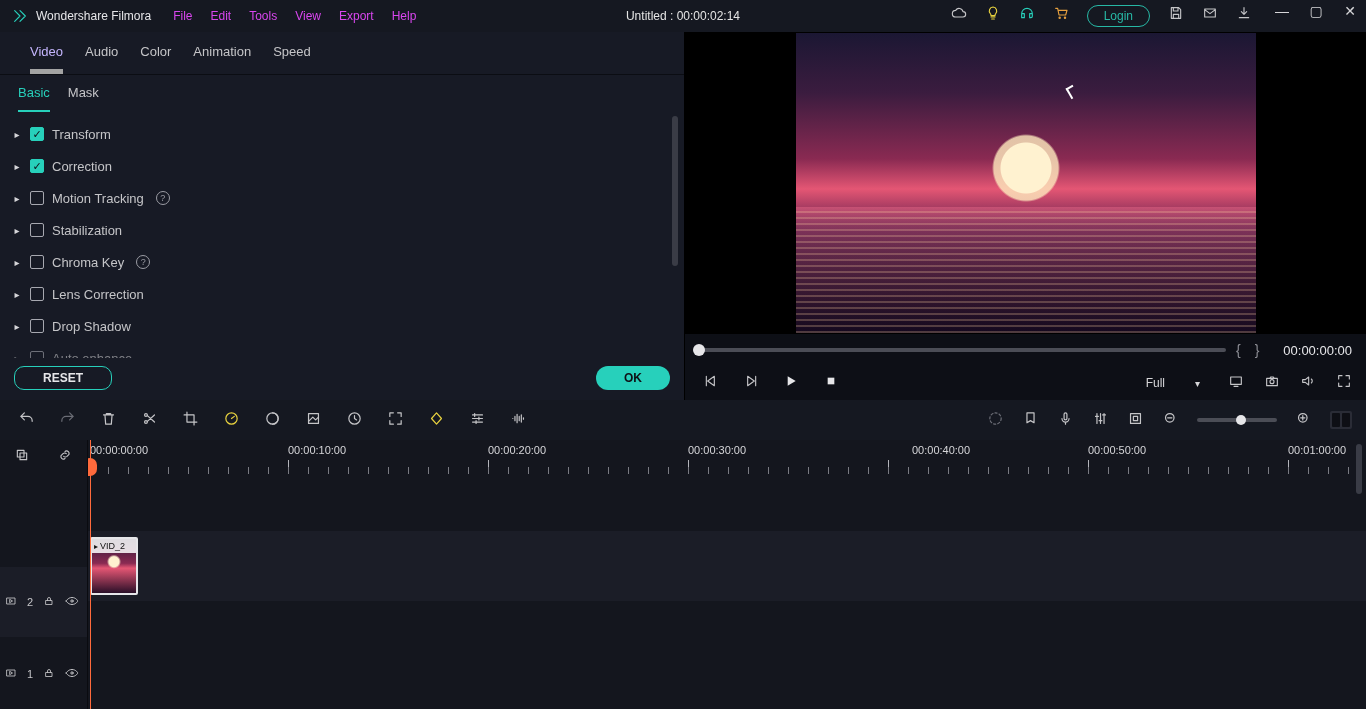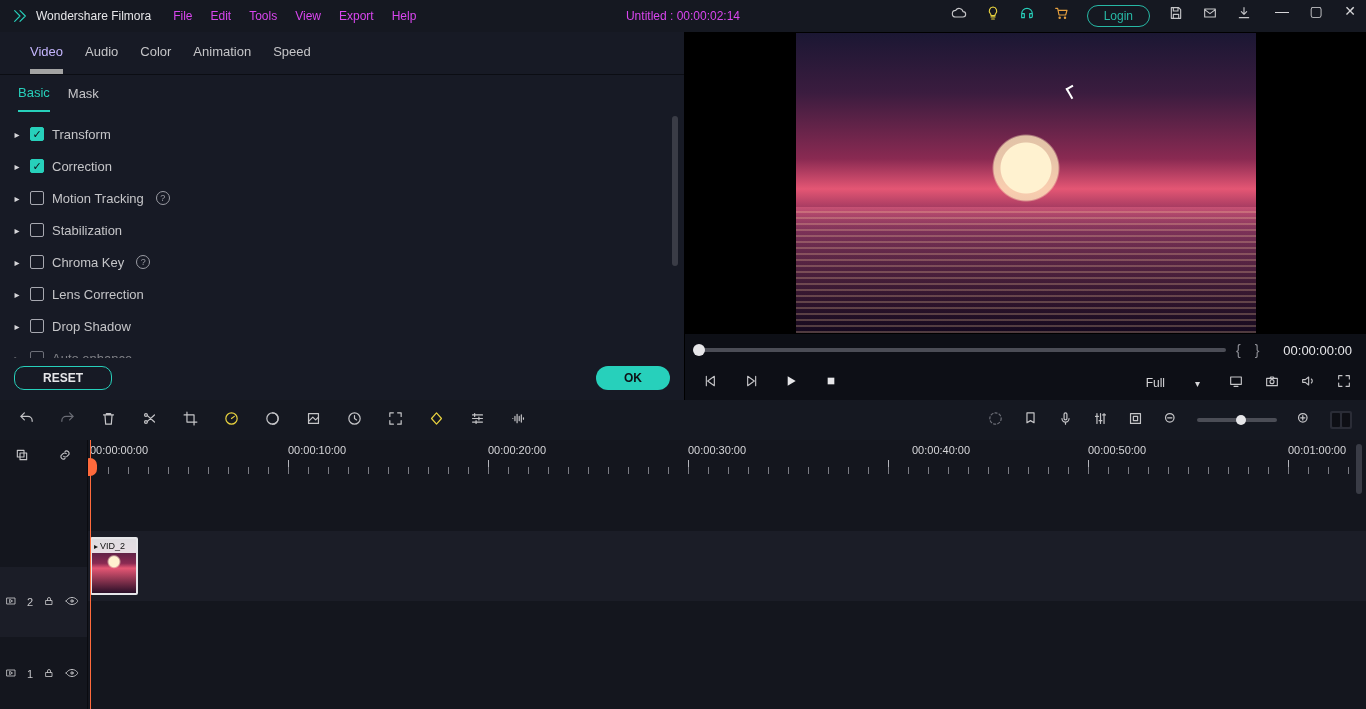--- a/index.html
+++ b/index.html
@@ -3,34 +3,34 @@
 <meta charset="utf-8">
 <style>
 * { box-sizing: border-box; margin: 0; padding: 0; font-family: -apple-system, "Segoe UI", sans-serif; }
 html, body { width: 1366px; height: 709px; background: #0e0e13; color: #c5c5c8; overflow: hidden; user-select: none; }
 
 
 .titlebar { height: 32px; background: #151821; display: flex; align-items: center; font-size: 12px; position: relative; }
 .titlebar .logo { width: 16px; height: 16px; margin: 0 8px 0 12px; }
 .titlebar .app-name { color: #e6e6e9; margin-right: 22px; }
 .titlebar .menu { display: flex; gap: 18px; color: #d946ef; }
-.titlebar .project-title { position: absolute; left: 50%; transform: translateX(-50%); color: #d946ef; }
+.titlebar .project-title { position: absolute; left: 50%; transform: translateX(-50%); color: #e5e5e5; }
 .titlebar .right { position: absolute; right: 10px; display: flex; align-items: flex-start; gap: 18px; }
 .titlebar .right svg { width: 16px; height: 16px; }
 .titlebar .login-btn { border: 1.5px solid #27b8a5; color: #27b8a5; padding: 3px 16px; border-radius: 14px; font-size: 12px; }
 .wc { display: flex; gap: 22px; margin-left: 6px; }
 .wc div { width: 12px; height: 12px; display: flex; align-items: center; justify-content: center; color: #d6d6d9; font-size: 14px; }
 
 
 .upper { height: 368px; display: flex; background: #171a25; }
 .left-panel { width: 685px; display: flex; flex-direction: column; border-right: 1px solid #000; }
 .tabs-1 { display: flex; gap: 22px; padding: 12px 18px 0; font-size: 13px; border-bottom: 1px solid #0b0d13; }
 .tabs-1 .tab { padding-bottom: 10px; cursor: pointer; }
 .tabs-1 .tab.active { color: #c4b5fd; border-bottom: 5px solid #a3a3a3; margin-left: 12px; }
-.tabs-2 { display: flex; gap: 18px; padding: 10px 18px 0; font-size: 13px; align-items: center; }
+.tabs-2 { display: flex; gap: 18px; padding: 10px 18px 0; font-size: 13px; }
 .tabs-2 .tab { padding-bottom: 10px; cursor: pointer; }
 .tabs-2 .tab.active { color: #27d0bb; border-bottom: 2px solid #27d0bb; }
 
 .prop-scroll { flex: 1; overflow: hidden; position: relative; }
 .prop-list { padding: 6px 12px; }
 .prop-scroll::-webkit-scrollbar { width: 0; }
 .prop-scroll .scrollbar-fake { position: absolute; right: 6px; top: 4px; width: 6px; height: 150px; background: #3a3c46; border-radius: 3px; }
 .prop-row { display: flex; align-items: center; height: 32px; gap: 8px; font-size: 13px; }
 .chev { width: 10px; text-align: center; font-size: 10px; color: #d6d6d9; }
 .cb { width: 14px; height: 14px; border: 1.5px solid #a7a8b0; border-radius: 2px; display: flex; align-items: center; justify-content: center; font-size: 11px; }

